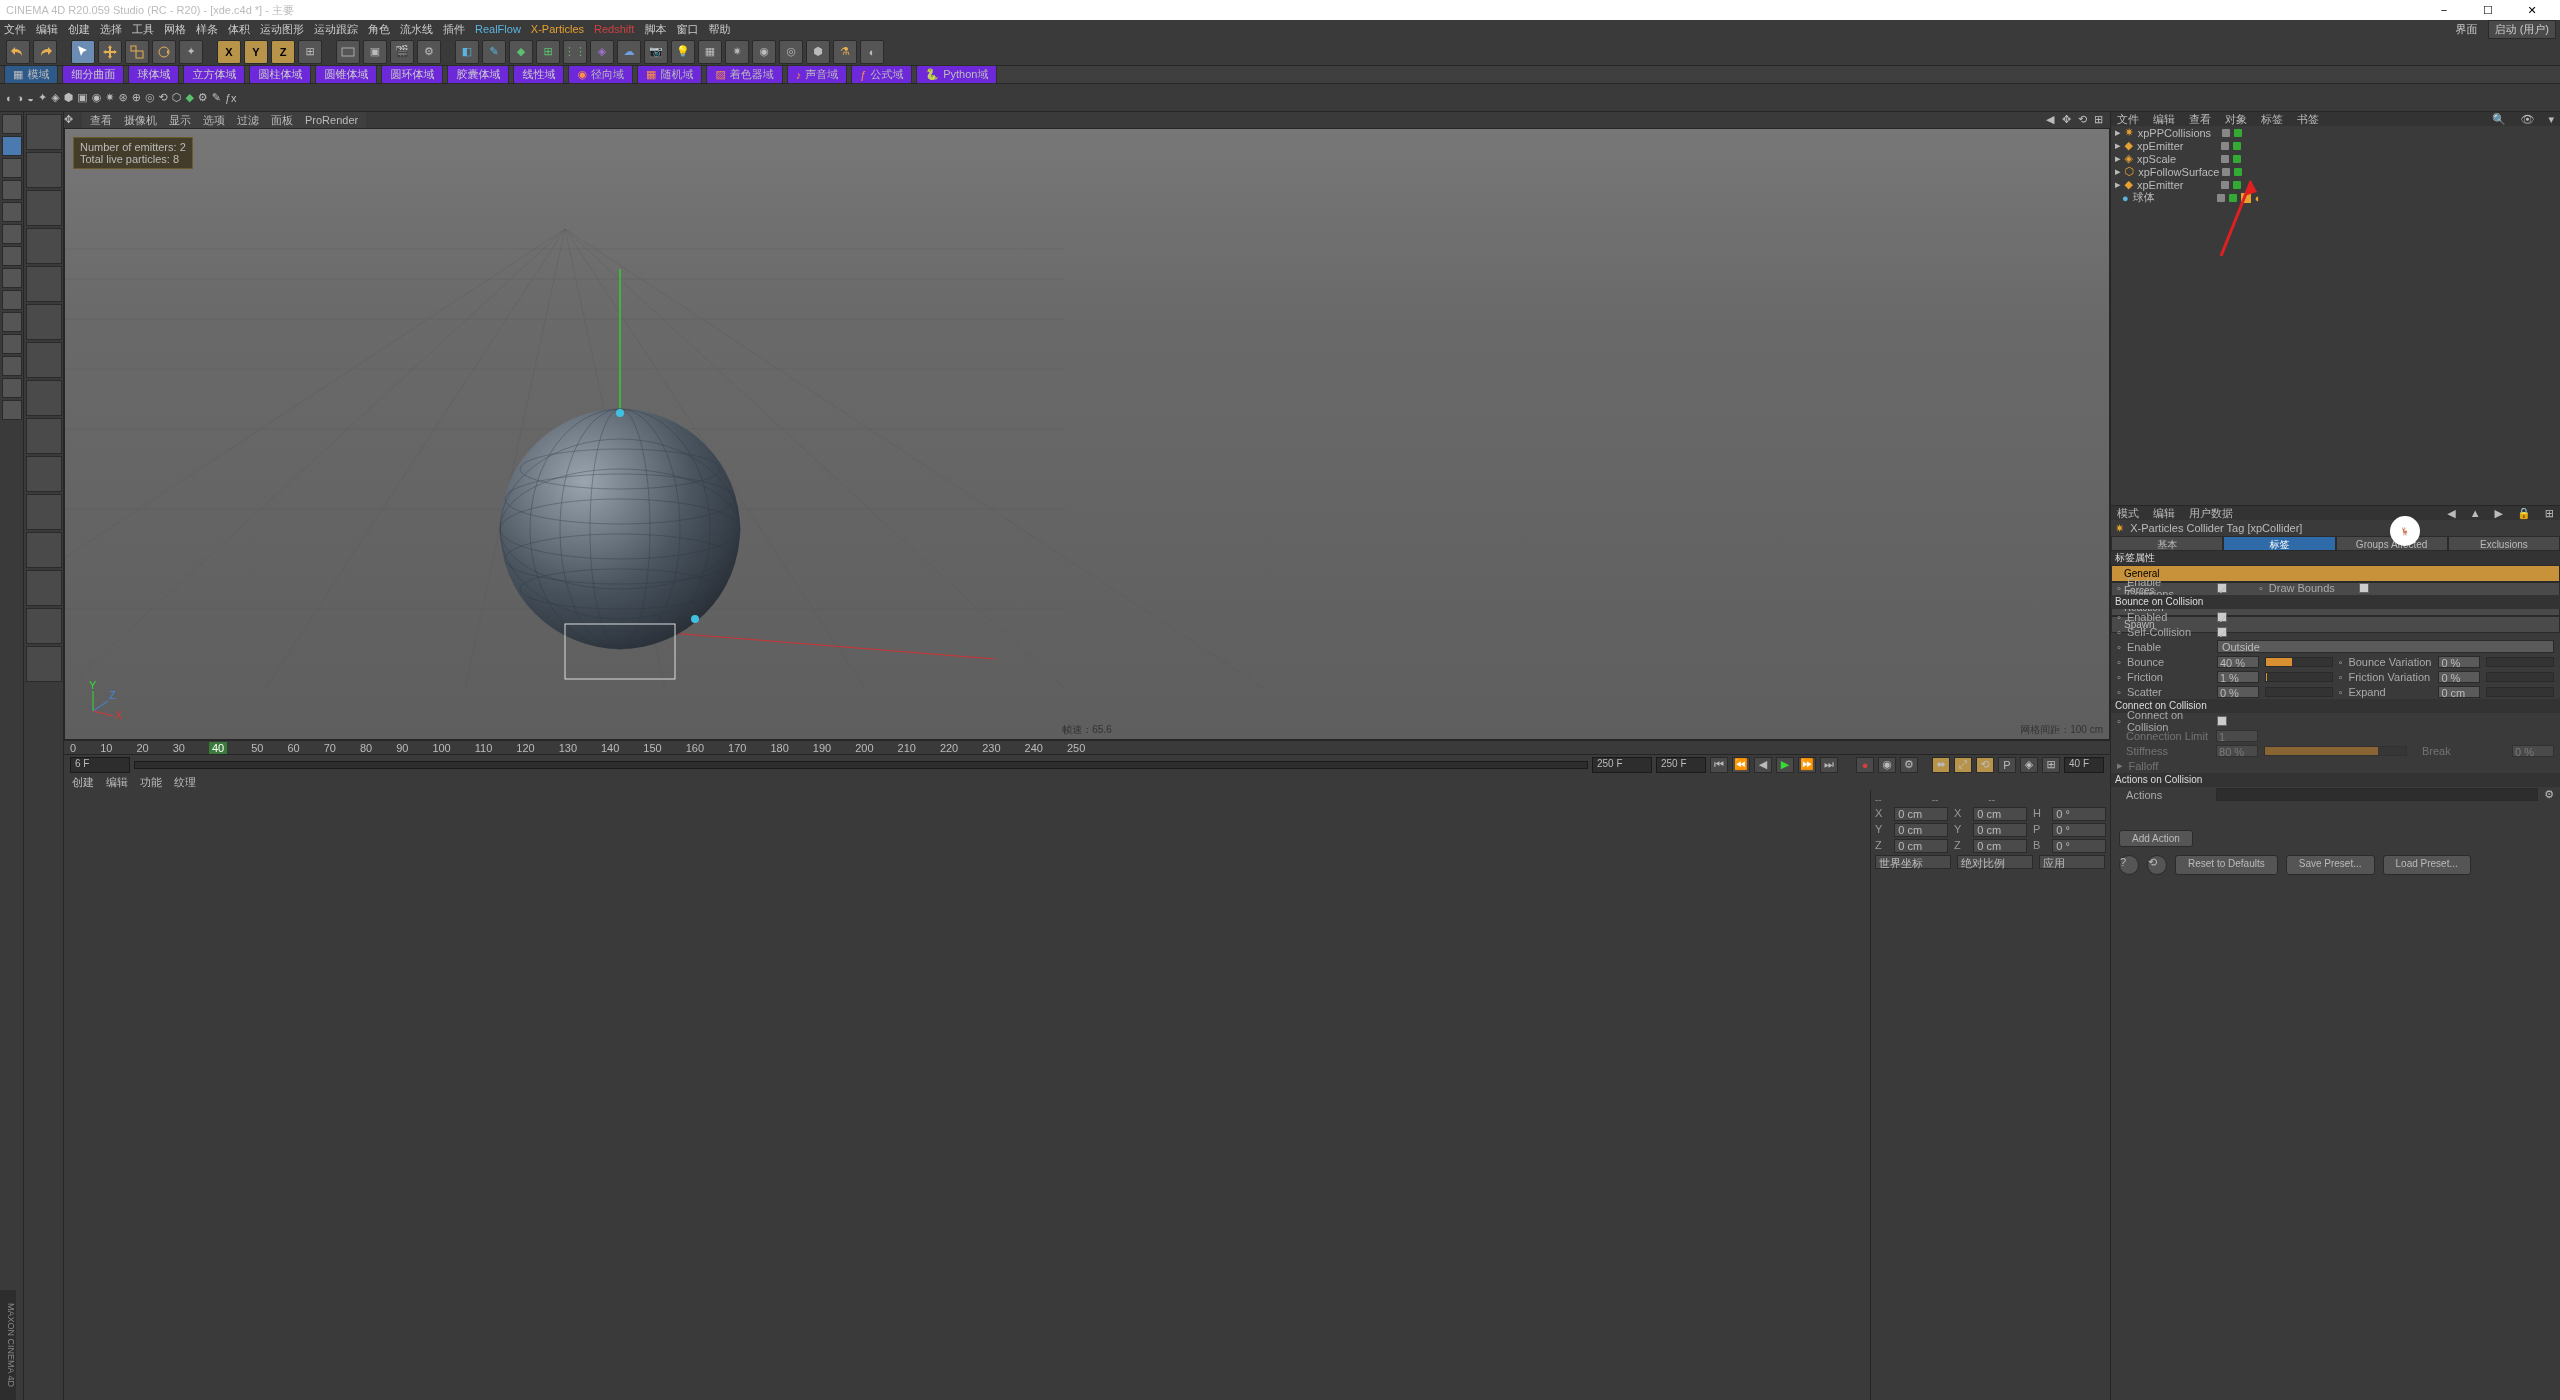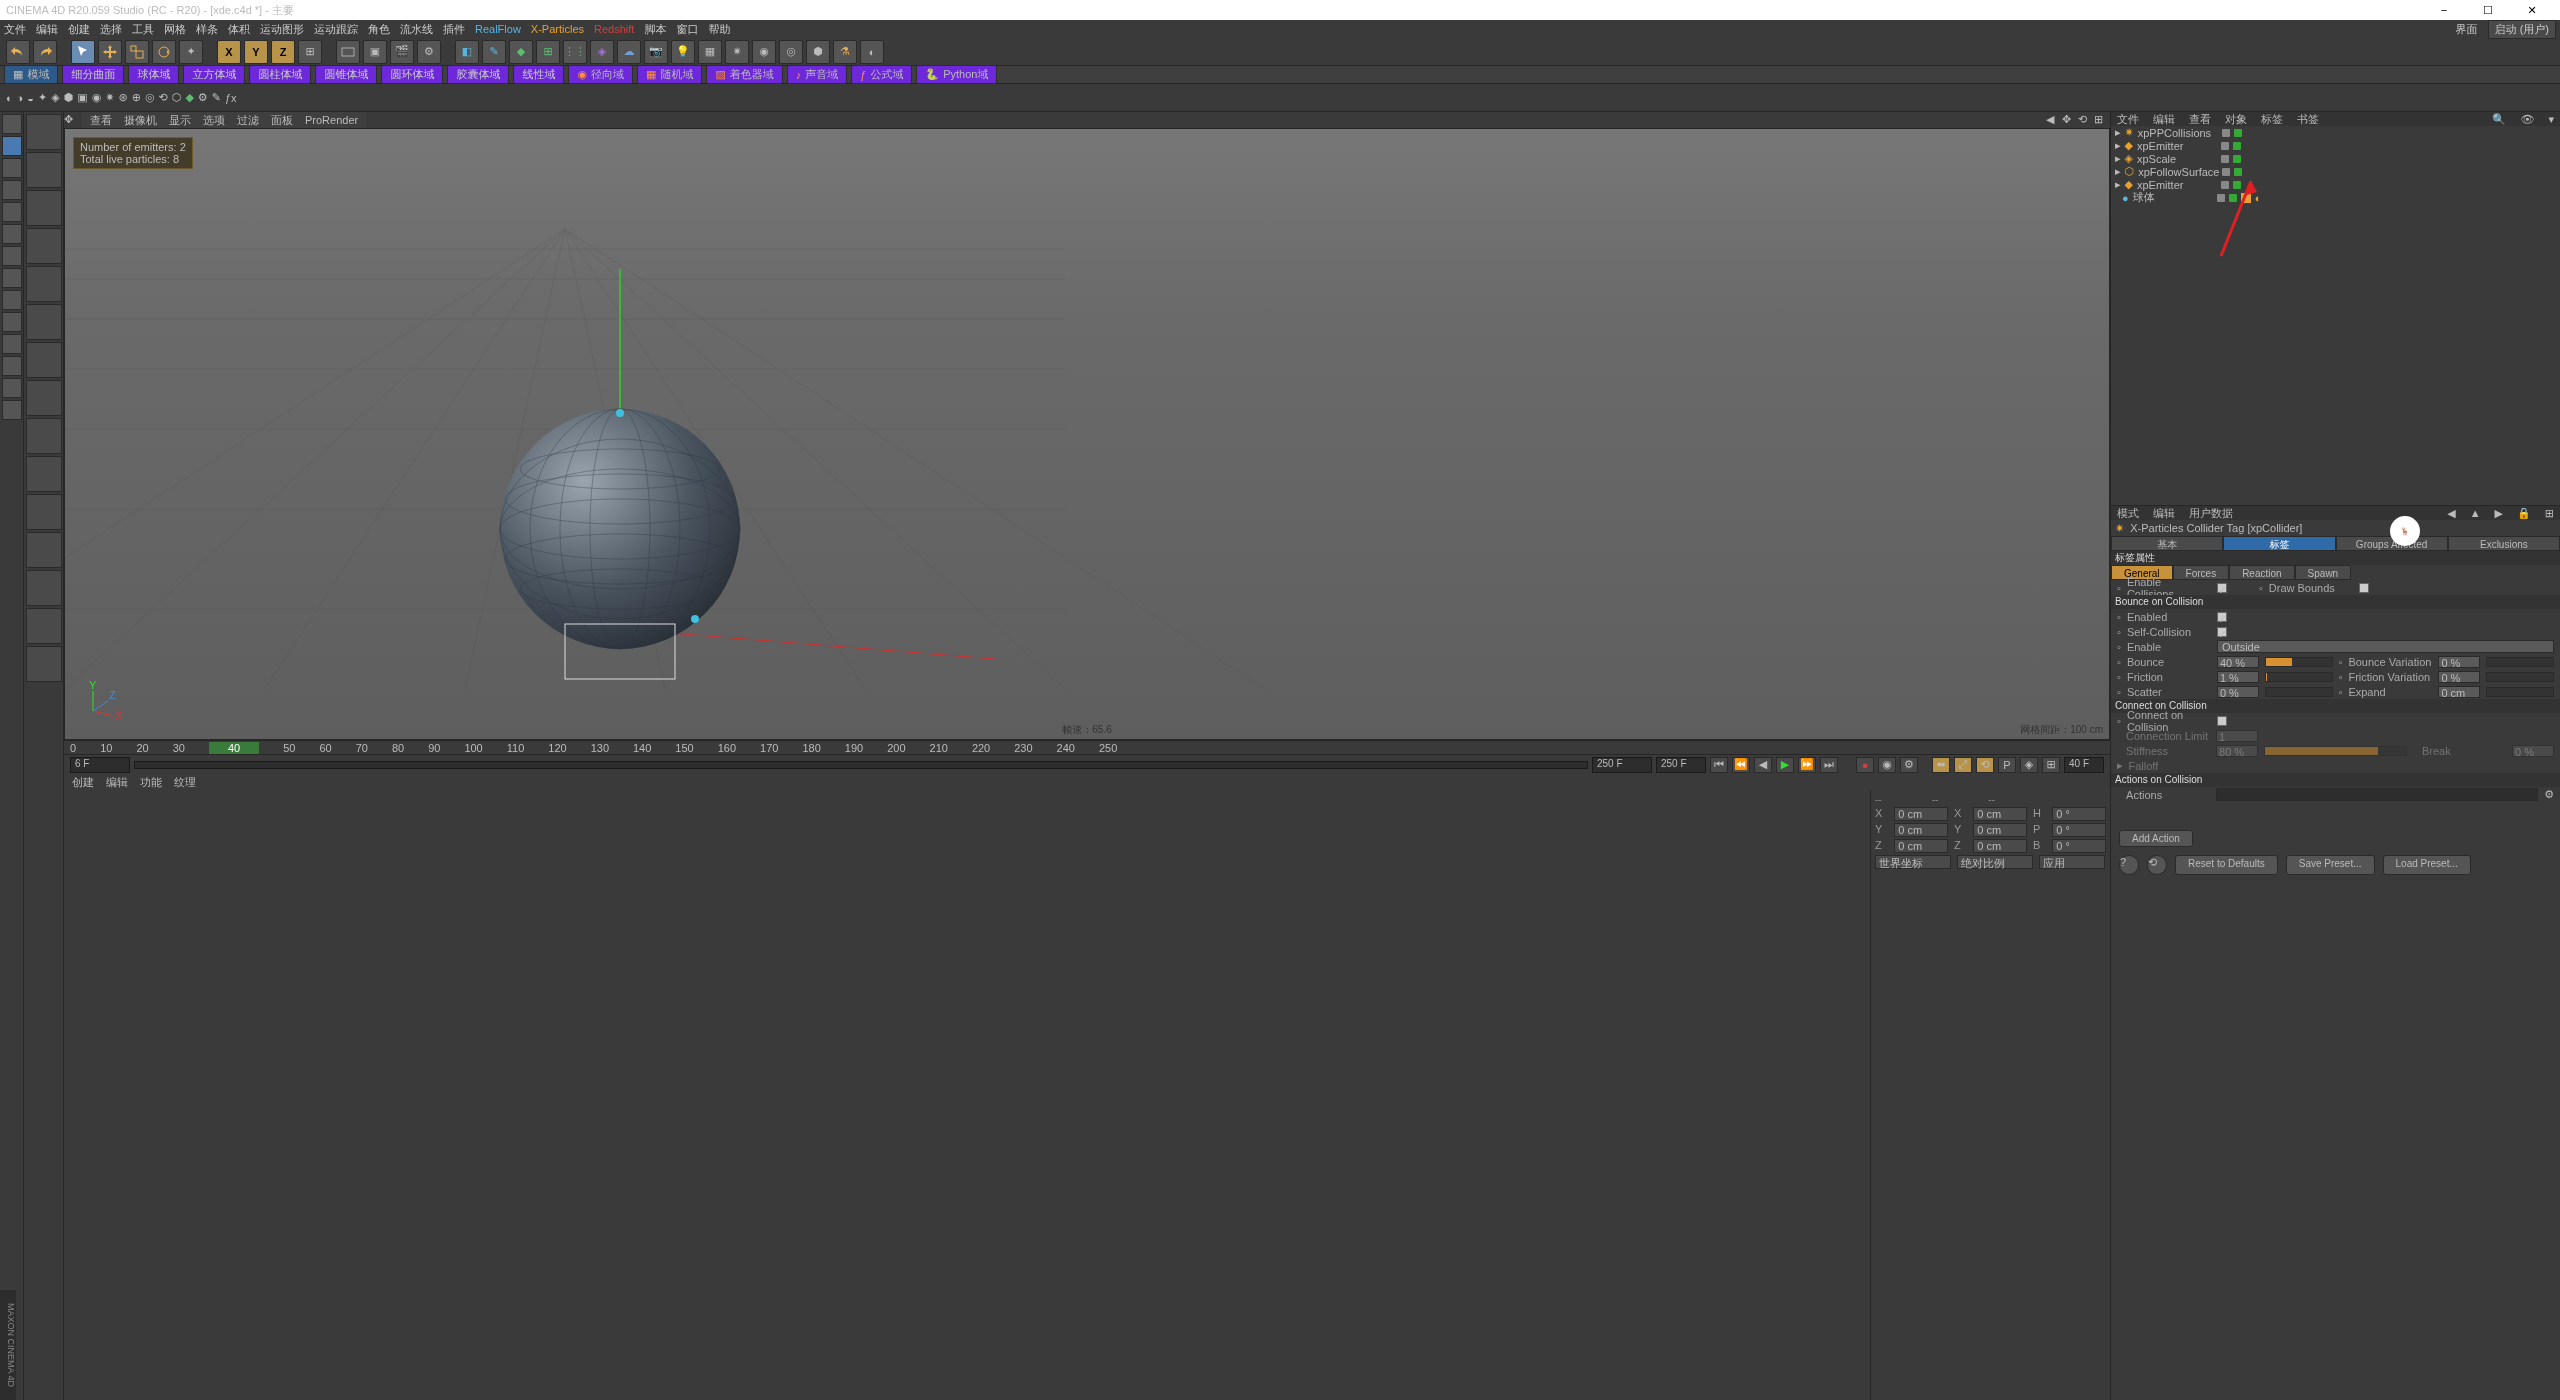--- a/index.html
+++ b/index.html
@@ -50,21 +50,21 @@
 .obj-row .name{width:80px;}
 .obj-row .dot{width:8px;height:8px;border-radius:1px;}
 .obj-row .dot.g{background:#3a3;}
 .obj-row .dot.c{background:#888;}
 .arrow-annot{position:absolute;top:50px;left:100px;}
 .attr-tabs{height:14px;background:#333;display:flex;align-items:center;gap:14px;padding:0 6px;font-size:10px;}
 .attr-head{height:16px;background:#3a3a3a;display:flex;align-items:center;gap:6px;padding:0 4px;font-size:10px;}
 .tab-strip{height:15px;display:flex;}
 .tab-strip .t{flex:1;text-align:center;line-height:15px;font-size:10px;background:#4a4a4a;border:1px solid #2a2a2a;}
 .tab-strip .t.blue{background:#2e6ba8;color:#fff;}
-.tab-strip2{height:15px;display:flex;}
+.tab-strip2{height:15px;display:flex;flex-direction:column;}
 .tab-strip2 .t{padding:0 12px;line-height:15px;font-size:10px;background:#4a4a4a;border:1px solid #2a2a2a;}
 .tab-strip2 .t.orange{background:#c8923a;color:#000;}
 .section-h{height:14px;background:#333;padding:0 4px;font-size:10px;line-height:14px;color:#ddd;}
 .prop-row{height:15px;display:flex;align-items:center;padding:0 6px;gap:6px;font-size:10px;}
 .prop-row .pl{width:84px;color:#aaa;}
 .prop-row .pv{width:42px;height:12px;background:#5a5a5a;border:1px solid #2a2a2a;padding:0 2px;}
 .prop-row .bar{flex:1;height:10px;background:linear-gradient(to right,#d89030 0 40%,#333 40% 100%);border:1px solid #2a2a2a;}
 .prop-row .bar2{flex:1;height:10px;background:linear-gradient(to right,#d89030 0 80%,#333 80% 100%);border:1px solid #2a2a2a;}
 .prop-row .bar1{flex:1;height:10px;background:linear-gradient(to right,#d89030 0 2%,#333 2% 100%);border:1px solid #2a2a2a;}
 .prop-row .bar0{flex:1;height:10px;background:#333;border:1px solid #2a2a2a;}
@@ -345,21 +345,21 @@
         <line x1="10" y1="30" x2="25" y2="20" stroke="#48d"></line>
           <text x="26" y="18" fill="#48d" font-size="8">Z</text>
       </svg>
     </div>
 
     <div class="timeline">
       <span>0</span>
         <span>10</span>
         <span>20</span>
       <span>30</span>
-        <span style="background:#3a7a3a;padding:0 19px;color:#fff">40</span>
+        <span style="background:#3a7a3a;padding:0 3px;color:#fff">40</span>
         <span>50</span>
       <span>60</span>
         <span>70</span>
         <span>80</span>
       <span>90</span>
         <span>100</span>
         <span>110</span>
       <span>120</span>
         <span>130</span>
         <span>140</span>

